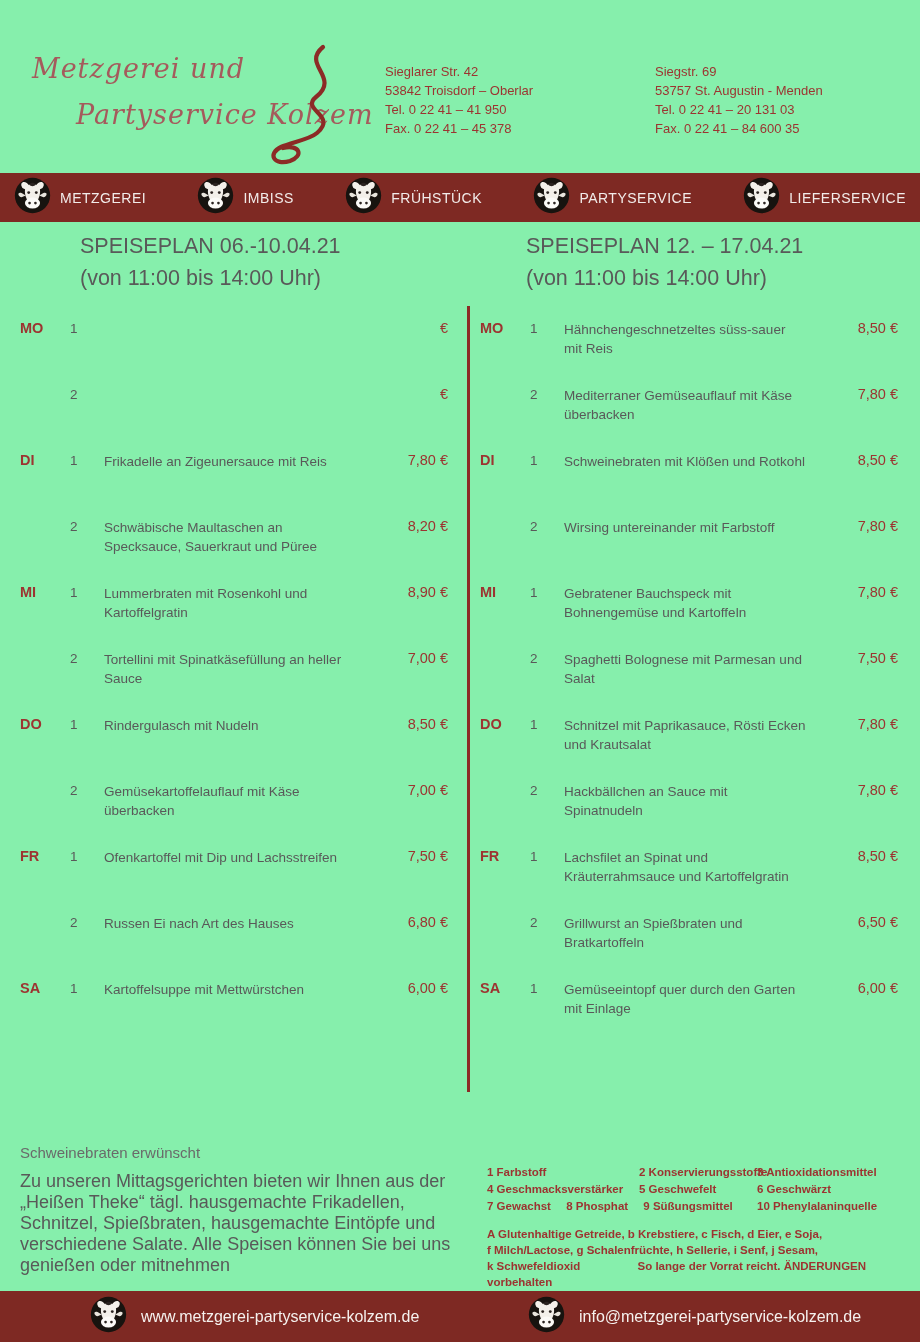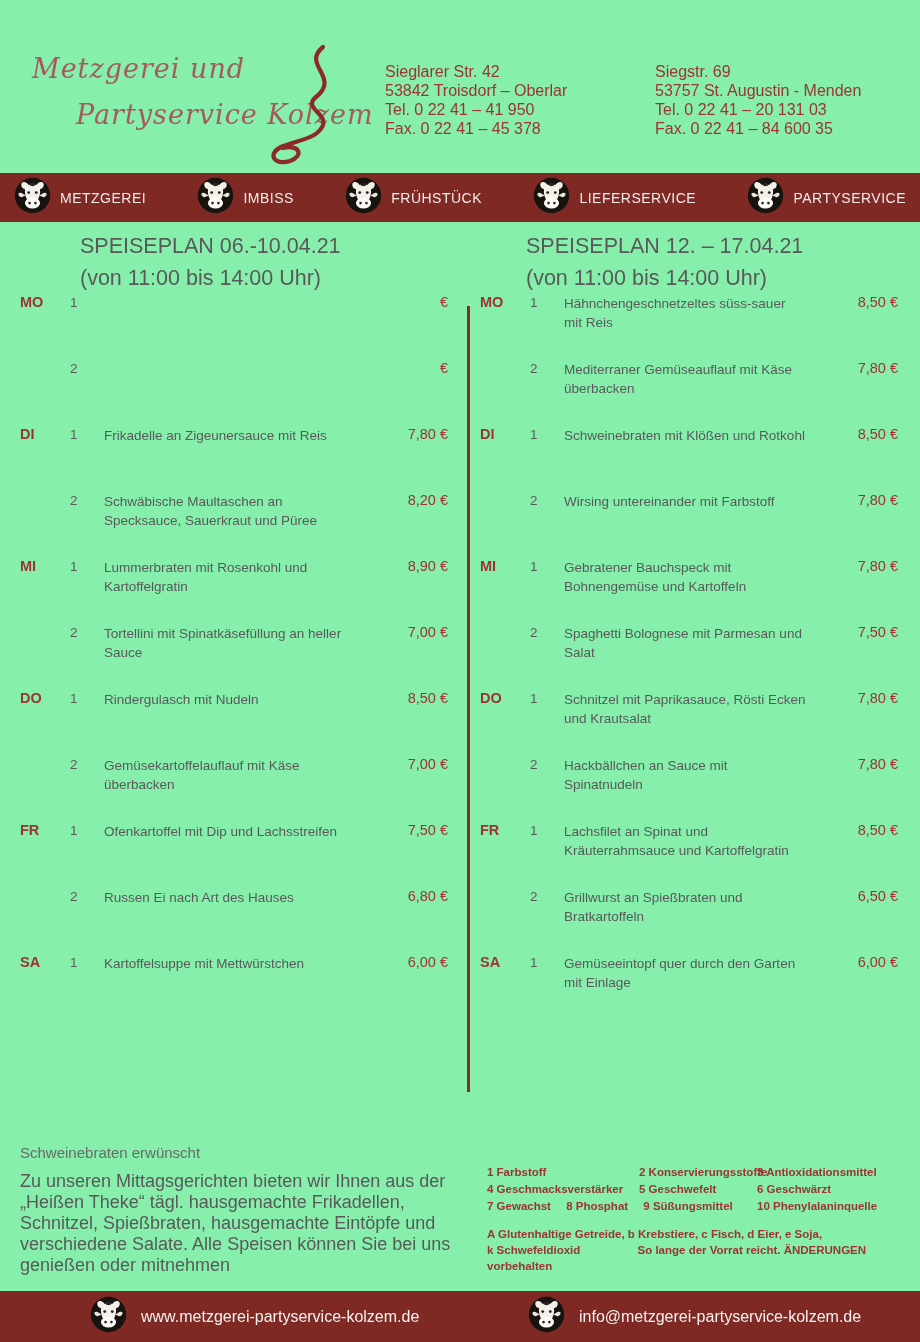--- a/index.html
+++ b/index.html
@@ -10,42 +10,42 @@
   }
 
   
   .header { position: relative; height: 173px; }
   .logo-script { position: absolute; left: 32px; top: 46px; color: #A55A5C;
     font-family: "DejaVu Serif", serif; font-style: italic; font-size: 27px;
     letter-spacing: 1px; line-height: 46px; }
   .logo-script .line2 { padding-left: 44px; }
   .logo-swirl { position: absolute; left: 243px; top: 44px; }
   .addresses { position: absolute; left: 385px; top: 62px; display: flex; }
-  .address { width: 270px; color: #9C3431; font-size: 16px; line-height: 19px; }
+  .address { width: 270px; color: #9C3431; font-size: 13px; line-height: 19px; }
   .address.second { margin-left: 0; }
 
   
   .navbar { height: 49px; background: #7E2923; display: flex; align-items: center;
     justify-content: space-between; padding: 0 14px; gap: 24px; }
   .nav-item { display: flex; align-items: center; gap: 9px; cursor: pointer; }
   .nav-item .label { color: #F2ECEA; font-size: 14px; letter-spacing: 0.5px; }
   .bull { width: 37px; height: 37px; flex: 0 0 auto; }
 
   
   .menu-section { position: relative; height: 918px; }
   .col-divider { position: absolute; left: 467px; top: 84px; width: 3px;
     height: 786px; background: #8C2B26; }
   .menu-cols { display: flex; height: 100%; }
   .menu-col { padding-top: 8px; }
   .menu-col.left { width: 468px; }
   .menu-col.right { width: 452px; }
   .menu-title { color: #595959; font-size: 21.5px; line-height: 32px; }
   .menu-col.left .menu-title { padding-left: 80px; }
   .menu-col.right .menu-title { padding-left: 58px; }
-  .rows { }
+  .rows { margin-top: 26px; }
   .menu-row { display: grid; grid-template-columns: 50px 34px 1fr 86px;
     min-height: 66px; align-items: start; }
   .menu-col.left .menu-row { padding: 0 20px 0 20px; }
   .menu-col.right .menu-row { padding: 0 22px 0 12px; }
   .menu-row .day { color: #9C3431; font-size: 14.5px; font-weight: 600; }
   .menu-row .num { color: #595959; font-size: 13.5px; padding-top: 1px; }
   .menu-row .dish { color: #595959; font-size: 13.5px; line-height: 19px; padding-right: 6px; }
   .menu-row .price { color: #9C3431; font-size: 14.5px; font-weight: 500;
     text-align: right; white-space: nowrap; }
 
@@ -171,41 +171,41 @@
     <path d="M35 19 C40 17 40 23 35 24 L30 22 Z" fill="#E8E4DC"></path>
     <path d="M14 12 C18 7 26 7 30 12 C32 16 31 23 28 28 L16 28 C13 23 12 16 14 12 Z" fill="#F3F0EA"></path>
     <path d="M18 9 C20 6 24 6 26 9 C24 11.5 20 11.5 18 9 Z" fill="#2A2320"></path>
     <ellipse cx="22" cy="31" rx="9" ry="6.5" fill="#FBFAF7"></ellipse>
     <circle cx="18.5" cy="31" r="1.6" fill="#2A2320"></circle>
     <circle cx="25.5" cy="31" r="1.6" fill="#2A2320"></circle>
     <circle cx="17.5" cy="18.5" r="1.7" fill="#2A2320"></circle>
     <circle cx="26.5" cy="18.5" r="1.7" fill="#2A2320"></circle>
   </svg>
 </span>
-        <span class="label">LIEFERSERVICE</span>
+        <span class="label">PARTYSERVICE</span>
       </div>
 
       <div class="nav-item">
         <span>
   <svg class="bull" viewBox="0 0 44 44">
     <circle cx="22" cy="22" r="21" fill="#17130F"></circle>
     <path d="M10 13 C5 5 15 3 18 11 L16 16 Z" fill="#F3F0EA"></path>
     <path d="M34 13 C39 5 29 3 26 11 L28 16 Z" fill="#F3F0EA"></path>
     <path d="M9 19 C4 17 4 23 9 24 L14 22 Z" fill="#E8E4DC"></path>
     <path d="M35 19 C40 17 40 23 35 24 L30 22 Z" fill="#E8E4DC"></path>
     <path d="M14 12 C18 7 26 7 30 12 C32 16 31 23 28 28 L16 28 C13 23 12 16 14 12 Z" fill="#F3F0EA"></path>
     <path d="M18 9 C20 6 24 6 26 9 C24 11.5 20 11.5 18 9 Z" fill="#2A2320"></path>
     <ellipse cx="22" cy="31" rx="9" ry="6.5" fill="#FBFAF7"></ellipse>
     <circle cx="18.5" cy="31" r="1.6" fill="#2A2320"></circle>
     <circle cx="25.5" cy="31" r="1.6" fill="#2A2320"></circle>
     <circle cx="17.5" cy="18.5" r="1.7" fill="#2A2320"></circle>
     <circle cx="26.5" cy="18.5" r="1.7" fill="#2A2320"></circle>
   </svg>
 </span>
-        <span class="label">PARTYSERVICE</span>
+        <span class="label">LIEFERSERVICE</span>
       </div>
     </div>
 
   <div class="menu-section">
     <div class="col-divider"></div>
     <div class="menu-cols">
       <div class="menu-col left">
         <div class="menu-title">
           <div>SPEISEPLAN 06.-10.04.21</div>
           <div>(von 11:00 bis 14:00 Uhr)</div>
@@ -397,20 +397,21 @@
       <div class="add-row">
         <span class="span2">
           <span class="gap">7 Gewachst</span>
           <span class="gap">8 Phosphat</span>
           <span>9 Süßungsmittel</span>
         </span>
         <span>10 Phenylalaninquelle</span>
       </div>
       <div class="allergens">
         <div>A Glutenhaltige Getreide, b Krebstiere, c Fisch, d Eier, e Soja,</div>
+        <div>f Milch/Lactose, g Schalenfrüchte, h Sellerie, i Senf, j Sesam,</div>
         <div>
           <span>k Schwefeldioxid</span>
           <span class="note">So lange der Vorrat reicht. ÄNDERUNGEN vorbehalten</span>
         </div>
       </div>
     </div>
   </div>
 
   <div class="footer">
     <div class="footer-item first">

